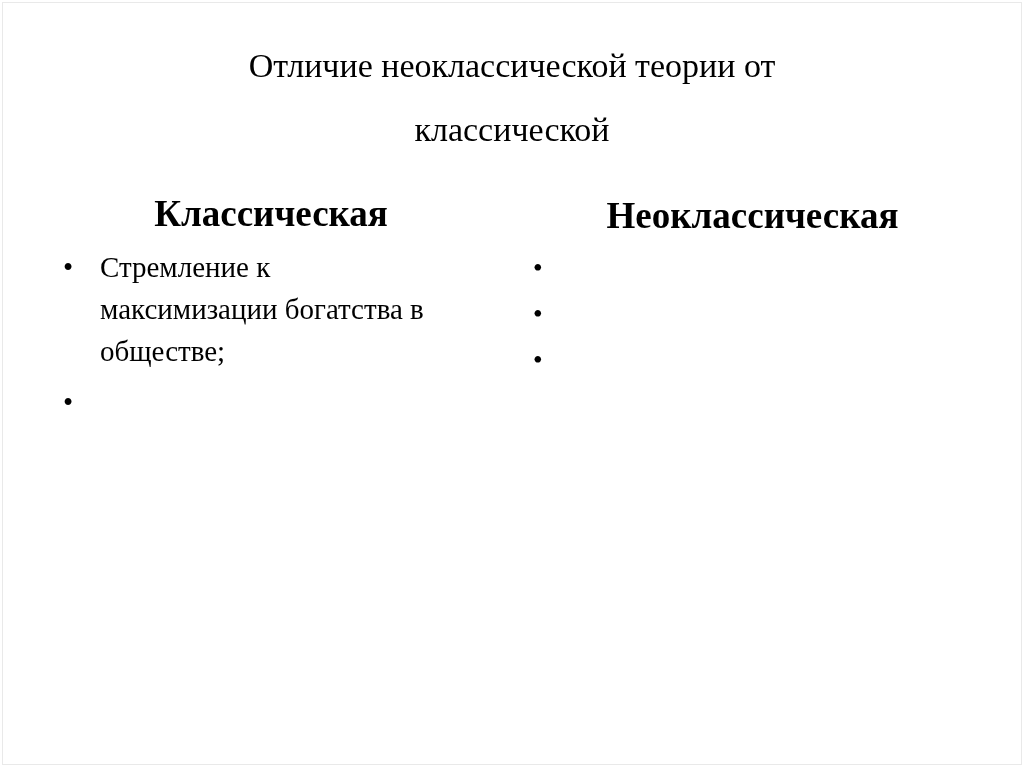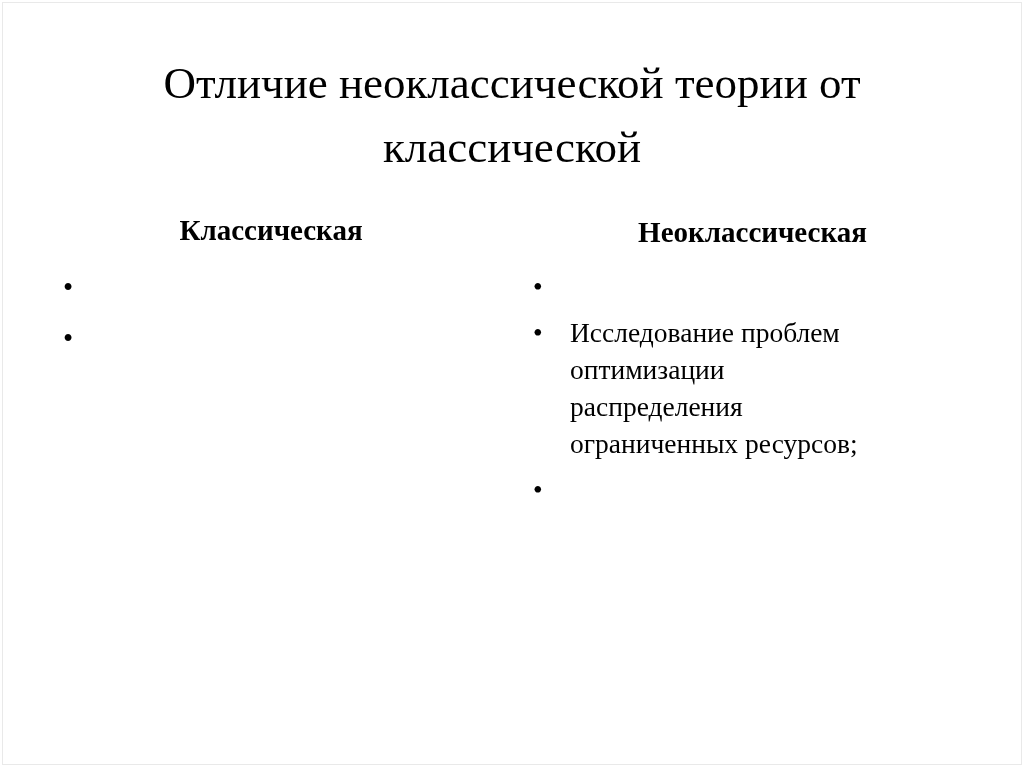--- a/index.html
+++ b/index.html
@@ -20,45 +20,45 @@
       position: absolute;
       inset: 2px;
       border: 1px solid #e9e9e9;
       pointer-events: none;
     }
     .title {
       position: absolute;
       top: 34px;
       left: 60px;
       right: 60px;
-      margin: 17px;
+      margin: 0;
       text-align: center;
-      font-size: 45px;
+      font-size: 34px;
       line-height: 64px;
       font-weight: 400;
       white-space: pre-line;
     }
     .col {
       position: absolute;
     }
     .col-left {
       left: 55px;
       top: 194px;
       width: 432px;
     }
     .col-right {
       left: 520px;
       top: 196px;
       width: 465px;
       font-family: Liberation Serif, serif;
     }
     .col-header {
-      margin: 16px;
+      margin: 0;
       text-align: center;
-      font-size: 29px;
+      font-size: 37px;
       line-height: 40px;
       font-weight: 700;
     }
     .bullets {
       margin-top: 12px;
     }
     .col-left .bullets {
       font-size: 29px;
       line-height: 42px;
     }
@@ -92,38 +92,37 @@
   <div class="slide-frame"></div>
 
   <h1 class="title">Отличие неоклассической теории от
 классической</h1>
 
   <section class="col col-left">
     <h2 class="col-header">Классическая</h2>
     <div class="bullets">
       <div class="bullet-item">
         <span class="marker">•</span>
+        <span class="bullet-text">Стремление к
+максимизации богатства в
+обществе;</span>
       </div>
       <div class="bullet-item">
         <span class="marker">•</span>
       </div>
     </div>
   </section>
 
   <section class="col col-right">
     <h2 class="col-header">Неоклассическая</h2>
     <div class="bullets">
       <div class="bullet-item">
         <span class="marker">•</span>
       </div>
       <div class="bullet-item">
         <span class="marker">•</span>
-        <span class="bullet-text">Исследование проблем
-оптимизации
-распределения
-ограниченных ресурсов;</span>
       </div>
       <div class="bullet-item">
         <span class="marker">•</span>
       </div>
     </div>
   </section>
 </div>
 
 </body></html>

